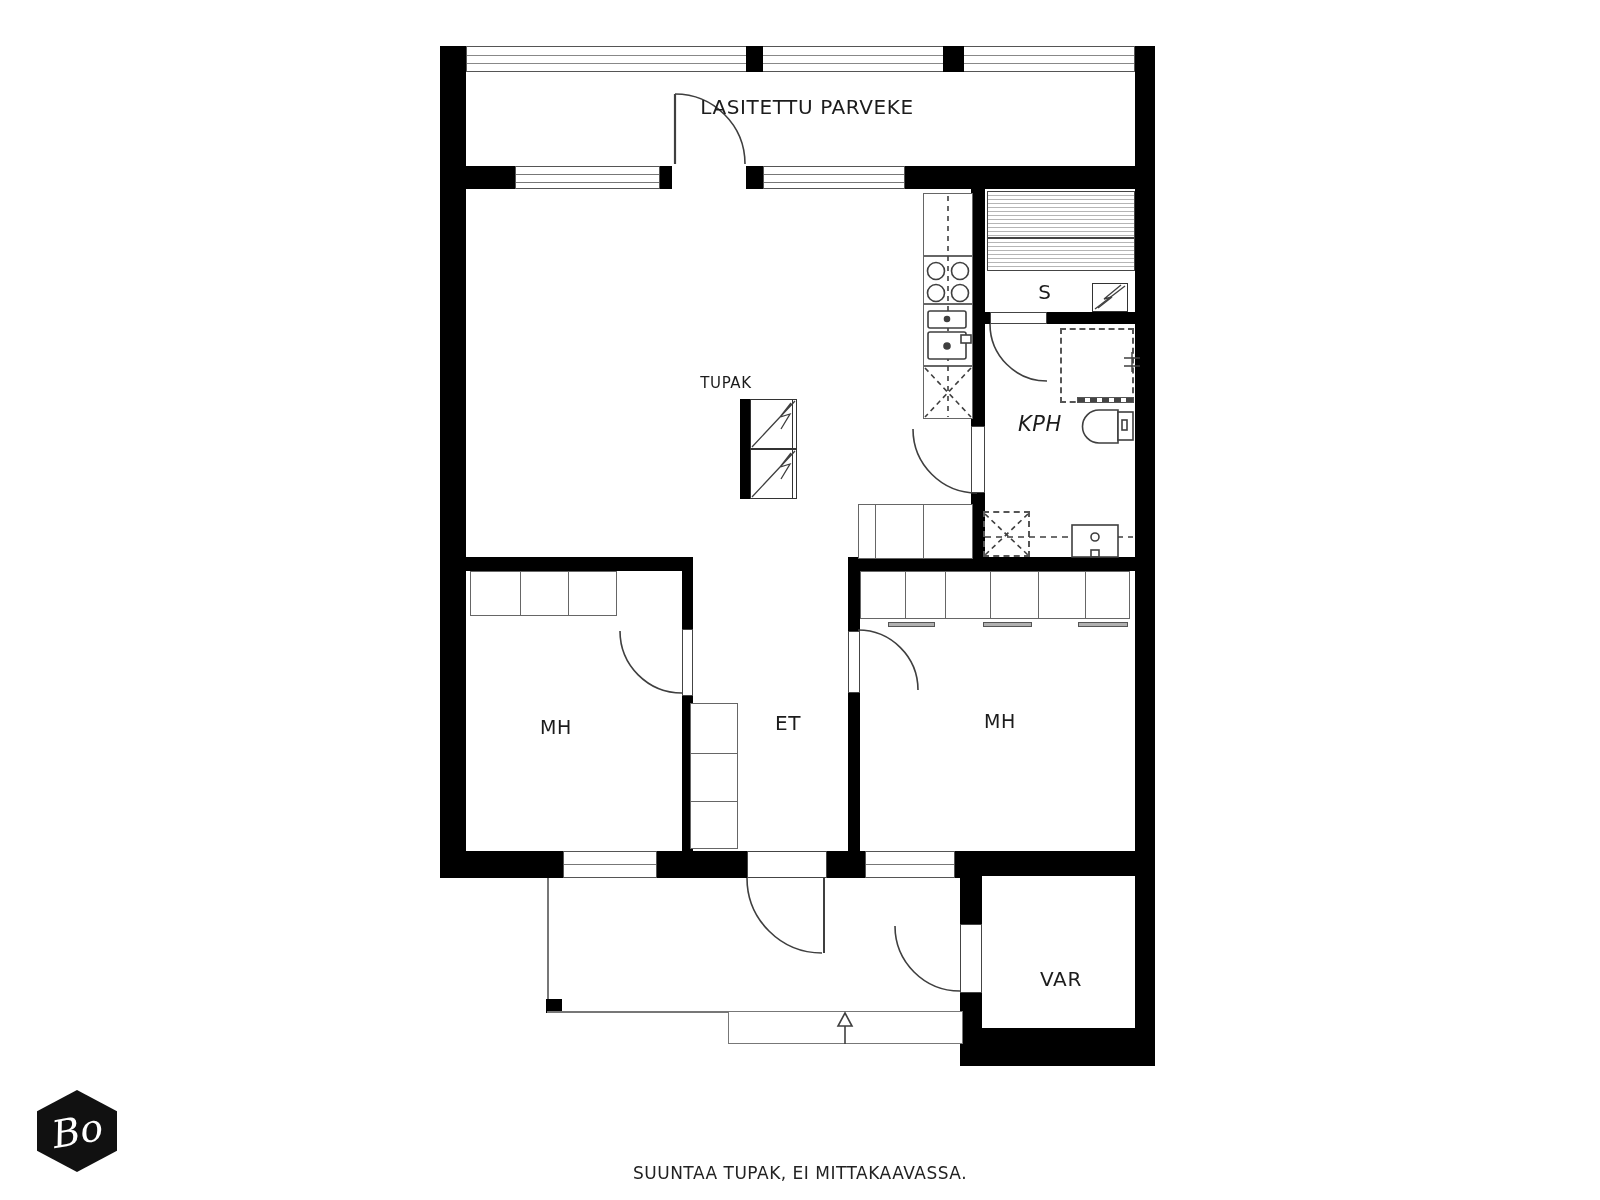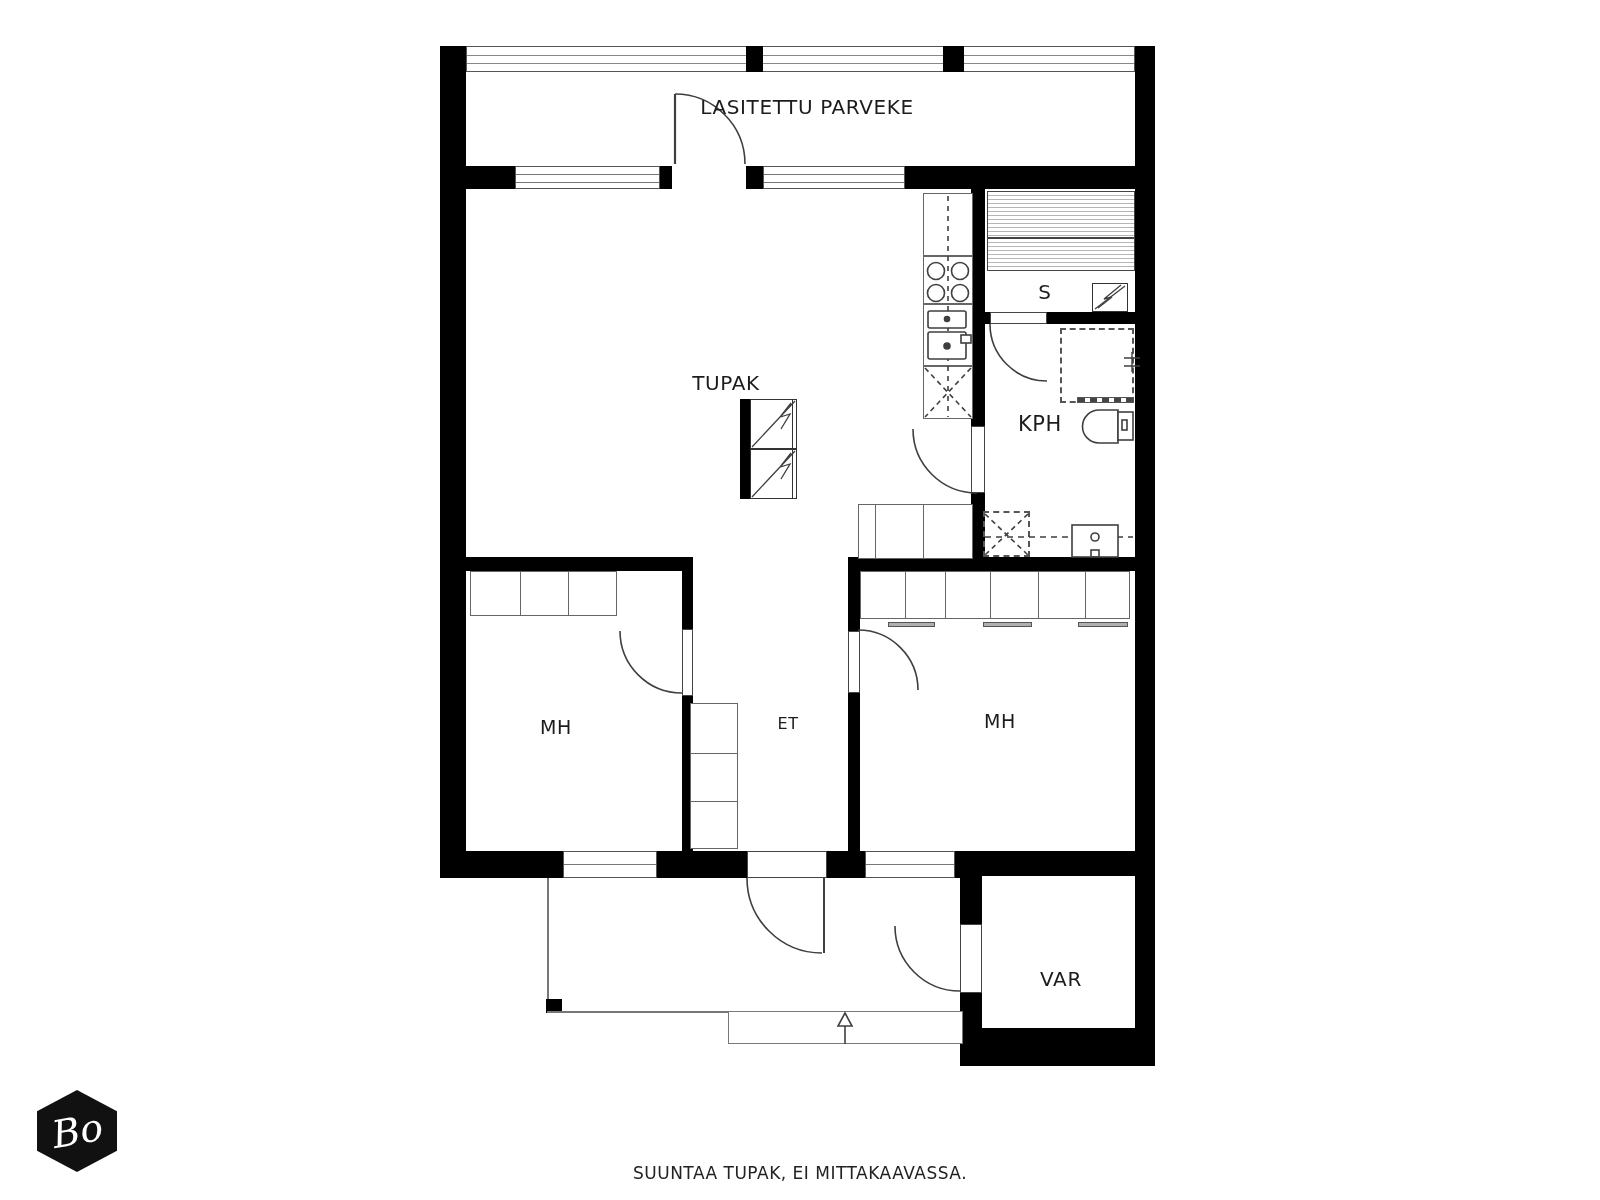--- a/index.html
+++ b/index.html
@@ -156,25 +156,25 @@
       <rect x="1072" y="509" width="46" height="32" fill="#fff"></rect>
       <circle cx="1095" cy="521" r="4"></circle>
       <rect x="1091" y="534" width="8" height="7"></rect>
 
       <path d="M845 1028 L845 1010"></path>
       <path d="M845 997 L852 1010 L838 1010 Z" fill="#fff"></path>
     </g>
   </svg>
 
   <div class="label" style="left:807px;top:91px;font-size:20px;">LASITETTU PARVEKE</div>
-  <div class="label" style="left:726px;top:367px;font-size:20px;">TUPAK</div>
+  <div class="label" style="left:726px;top:367px;font-size:15px;">TUPAK</div>
   <div class="label" style="left:1045px;top:276px;font-size:20px;">S</div>
-  <div class="label" style="left:1040px;top:408px;font-size:21px;">KPH</div>
+  <div class="label" style="left:1040px;top:408px;font-size:21px;font-style:italic;">KPH</div>
   <div class="label" style="left:556px;top:711px;font-size:19px;">MH</div>
-  <div class="label" style="left:788px;top:707px;font-size:16px;">ET</div>
+  <div class="label" style="left:788px;top:707px;font-size:20px;">ET</div>
   <div class="label" style="left:1000px;top:705px;font-size:19px;">MH</div>
   <div class="label" style="left:1061px;top:963px;font-size:20px;">VAR</div>
 
   <div class="hex">
     <span>Bo</span>
   </div>
   <div class="footer">SUUNTAA TUPAK, EI MITTAKAAVASSA.</div>
 
 </div>
 

